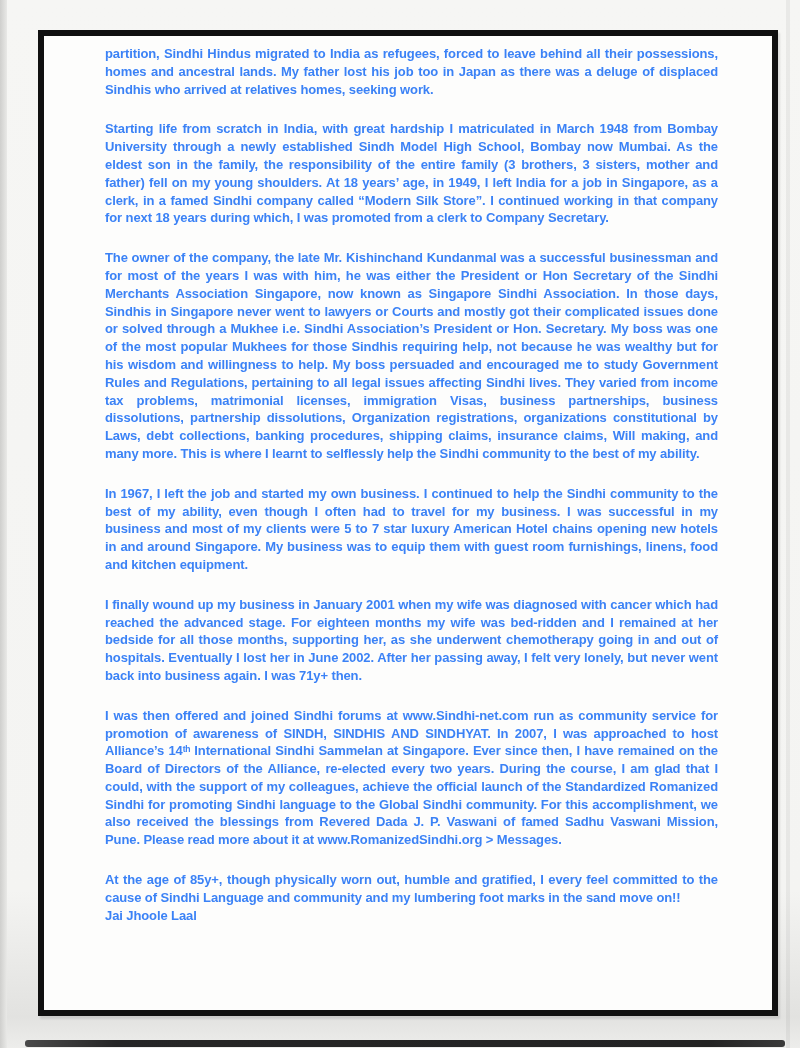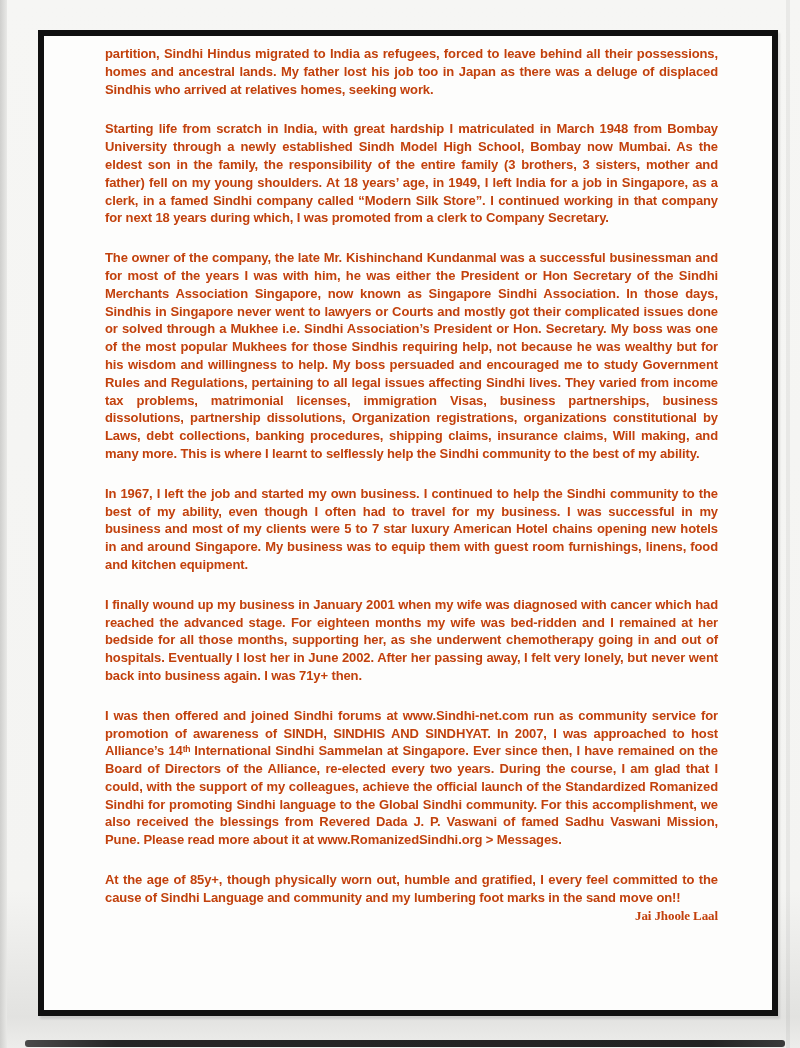--- a/index.html
+++ b/index.html
@@ -34,30 +34,30 @@
     left: 38px;
     top: 30px;
     width: 740px;
     height: 986px;
     border: 6px solid #101010;
     background: #fdfdfc;
     box-shadow: 2px 3px 2px rgba(0,0,0,0.10);
   }
   .text {
     padding: 9px 54px 0 61px;
-    color: #c2410c;
+    color: #3b82f6;
     font-size: 13px;
     font-weight: 700;
     line-height: 17.8px;
     letter-spacing: -0.1px;
     text-align: justify;
   }
   .text p { margin: 0 0 22px 0; }
   .text p.last { margin-bottom: 0; }
-  .text p.signoff { margin: 0; text-align: right; font-family: Liberation Serif, serif; }
+  .text p.signoff { margin: 0; text-align: left; }
   .bottom-band {
     position: absolute;
     left: 25px;
     bottom: 1px;
     width: 760px;
     height: 7px;
     border-radius: 3px;
     background: linear-gradient(90deg, #4a4a4a, #262626 12%, #232323 90%, #3a3a3a);
     filter: blur(0.4px);
   }

